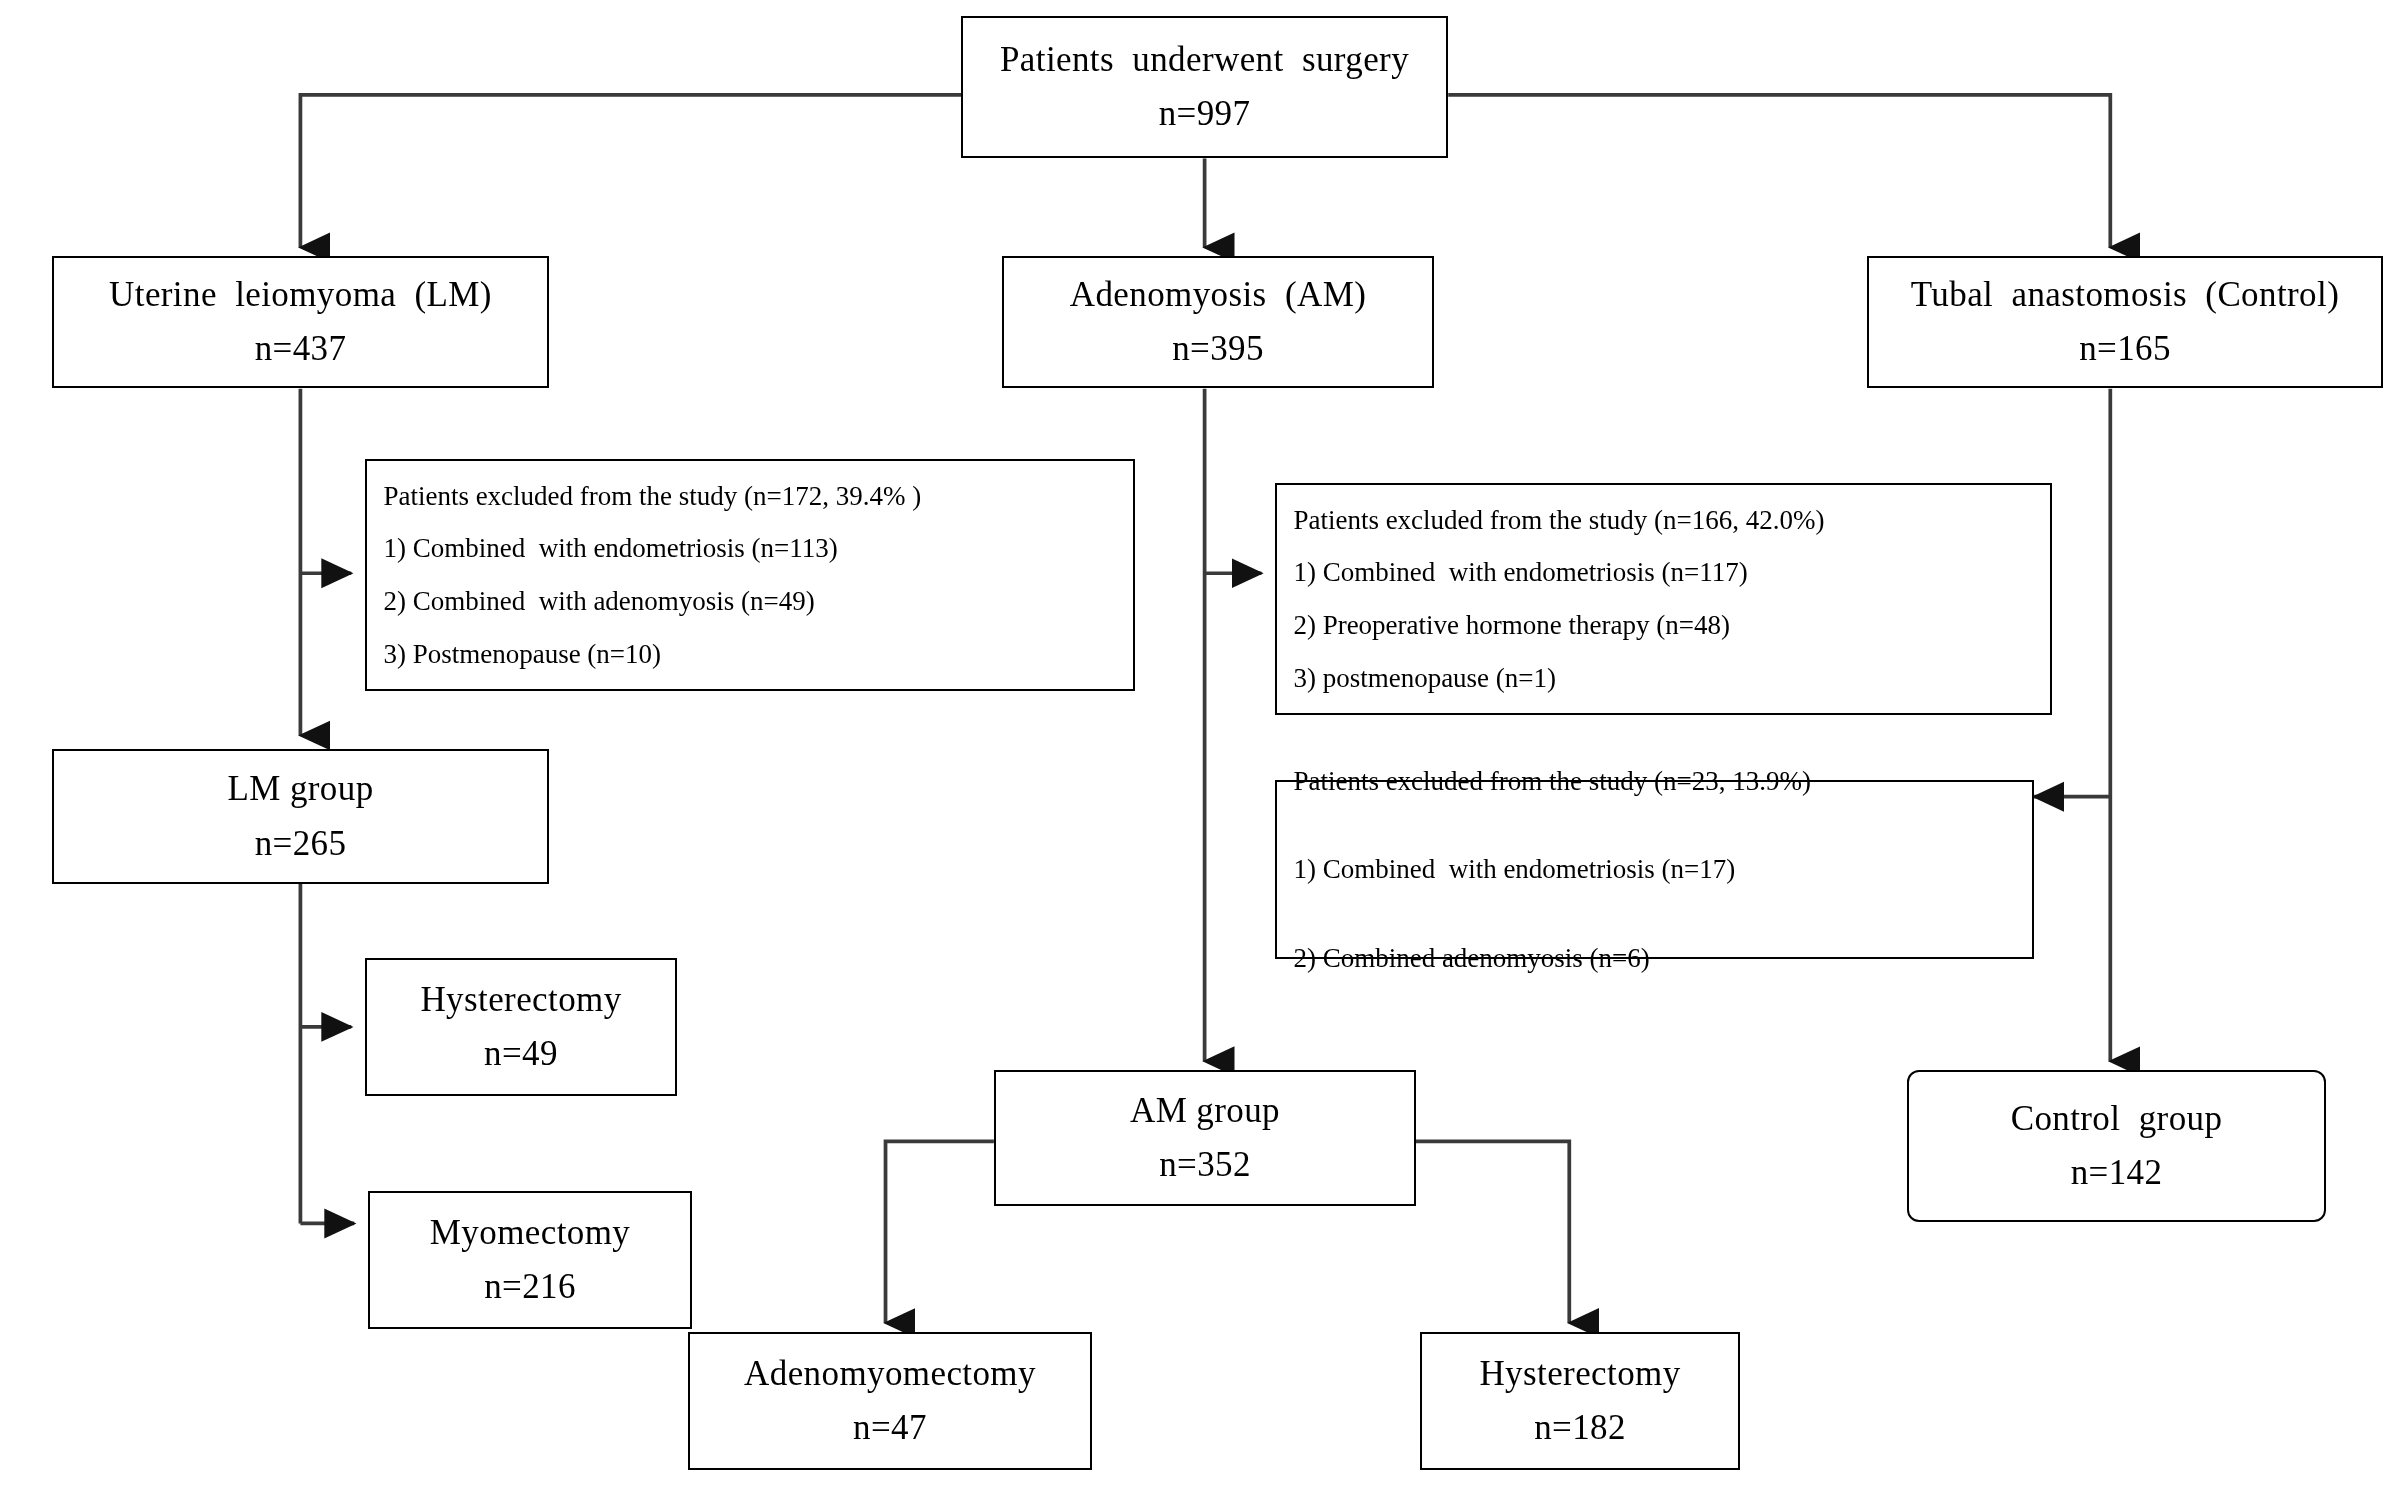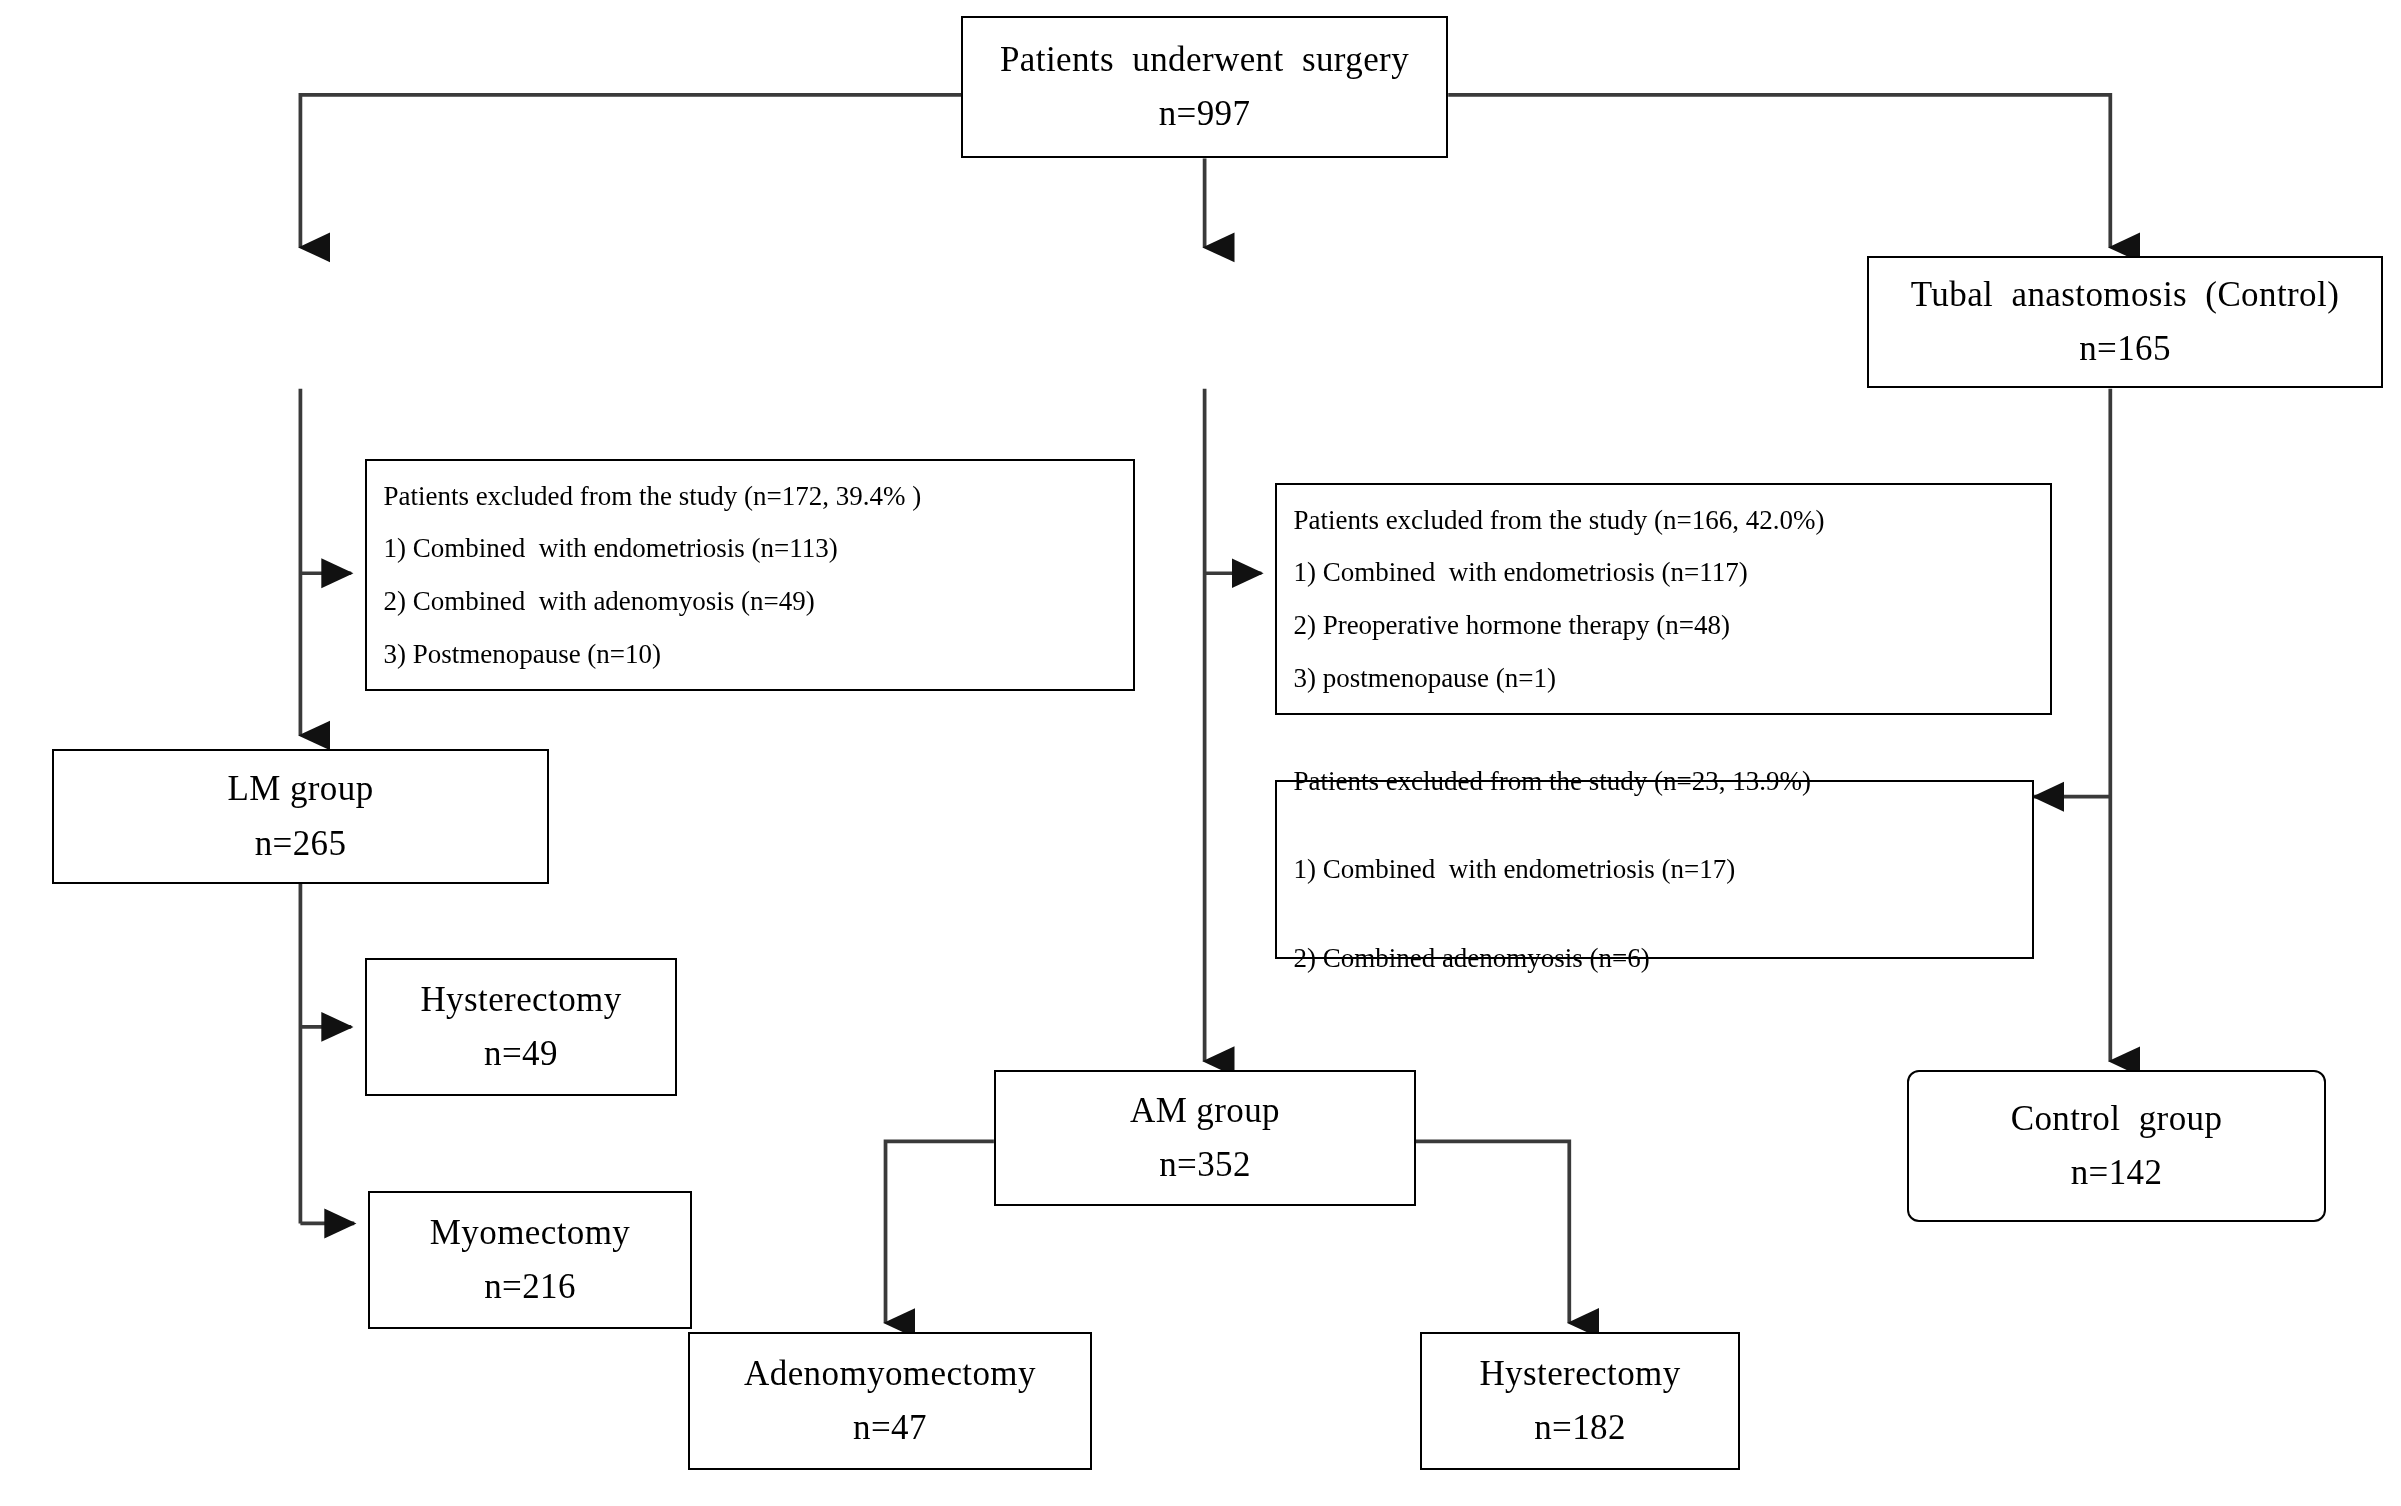--- a/index.html
+++ b/index.html
@@ -102,21 +102,29 @@
 
       <path d="M 1894,1527 L 2100,1527 L 2100,1770" marker-end="url(#arrow-down)"></path>
     </g>
   </svg>
 
   <div class="node centered" style="left:961px; top:16.4px; width:487px; height:142px;">
     <span class="line title">Patients  underwent  surgery</span>
     <span class="line count">n=997</span>
   </div>
 
+  <div class="node centered" style="left:52px; top:256px; width:497px; height:132px;">
+    <span class="line title">Uterine  leiomyoma  (LM)</span>
+    <span class="line count">n=437</span>
+  </div>
 
+  <div class="node centered" style="left:1002px; top:256px; width:432px; height:132px;">
+    <span class="line title">Adenomyosis  (AM)</span>
+    <span class="line count">n=395</span>
+  </div>
 
   <div class="node centered" style="left:1867px; top:256px; width:516px; height:132px;">
     <span class="line title">Tubal  anastomosis  (Control)</span>
     <span class="line count">n=165</span>
   </div>
 
   <div class="node listbox" style="left:365px; top:459px; width:770px; height:232px;">
     <span class="line">Patients excluded from the study (n=172, 39.4% )</span>
     <span class="line">1) Combined  with endometriosis (n=113)</span>
     <span class="line">2) Combined  with adenomyosis (n=49)</span>

